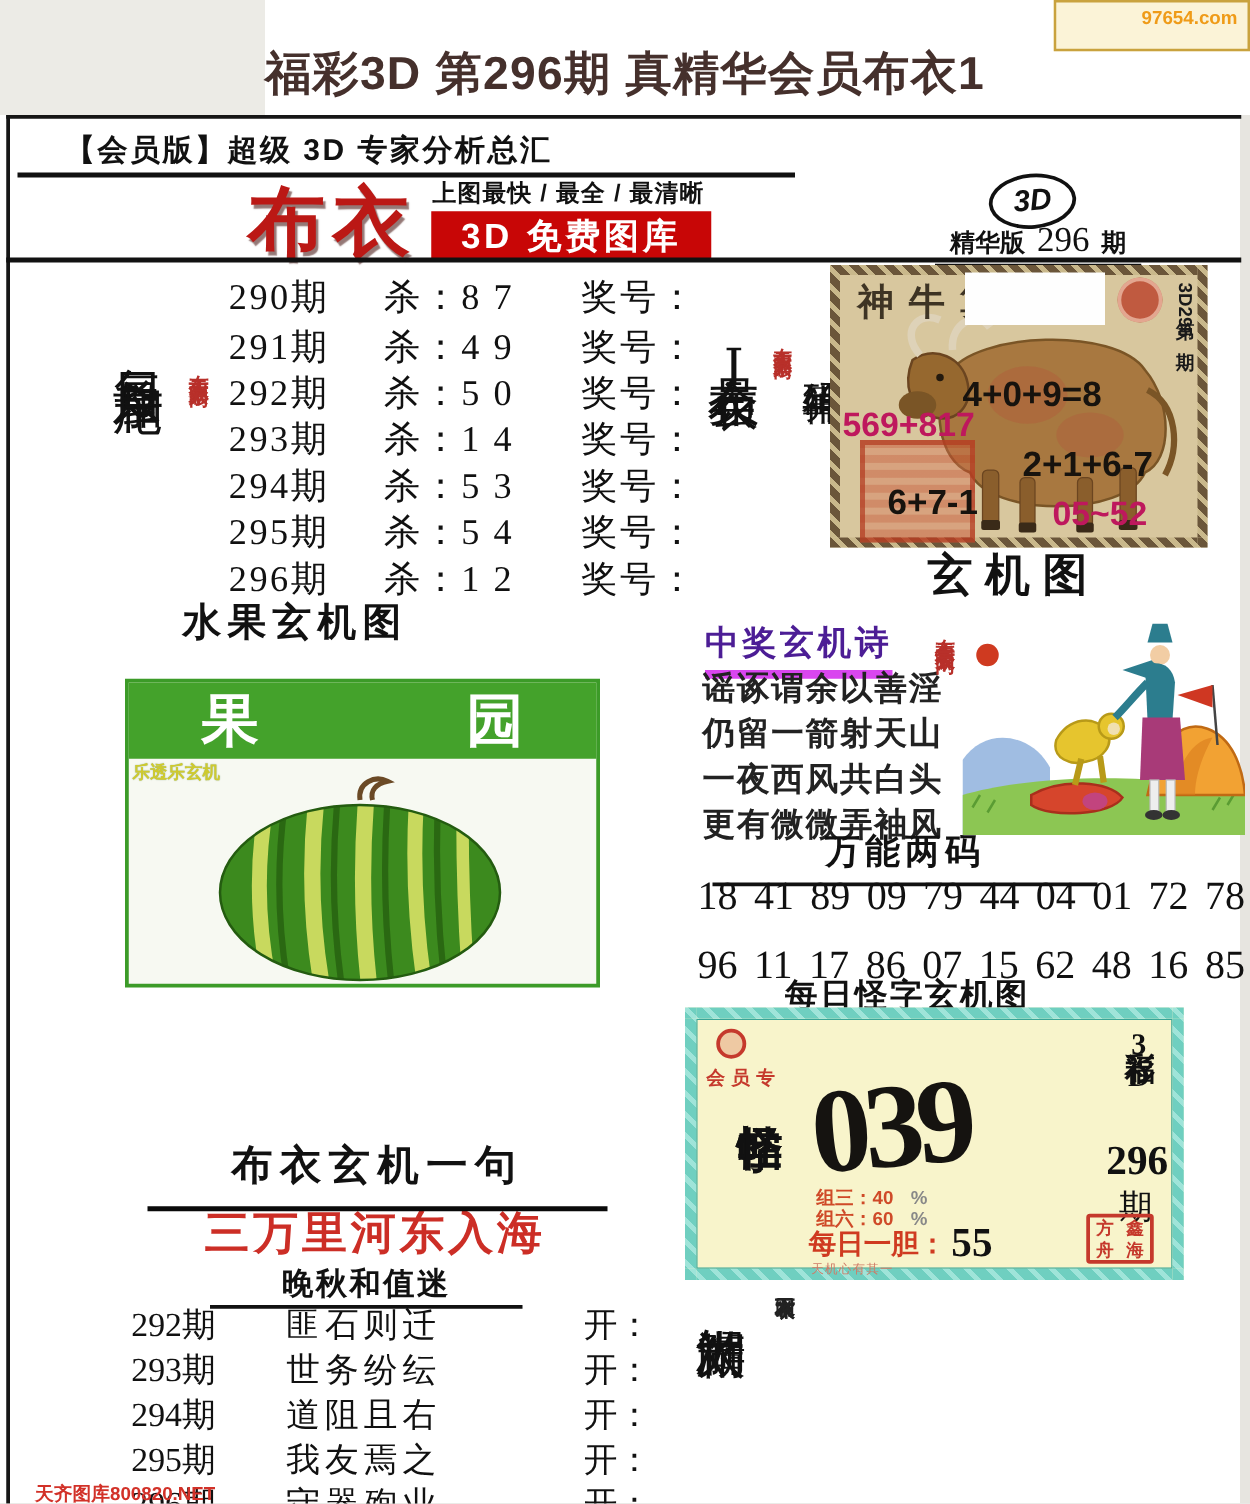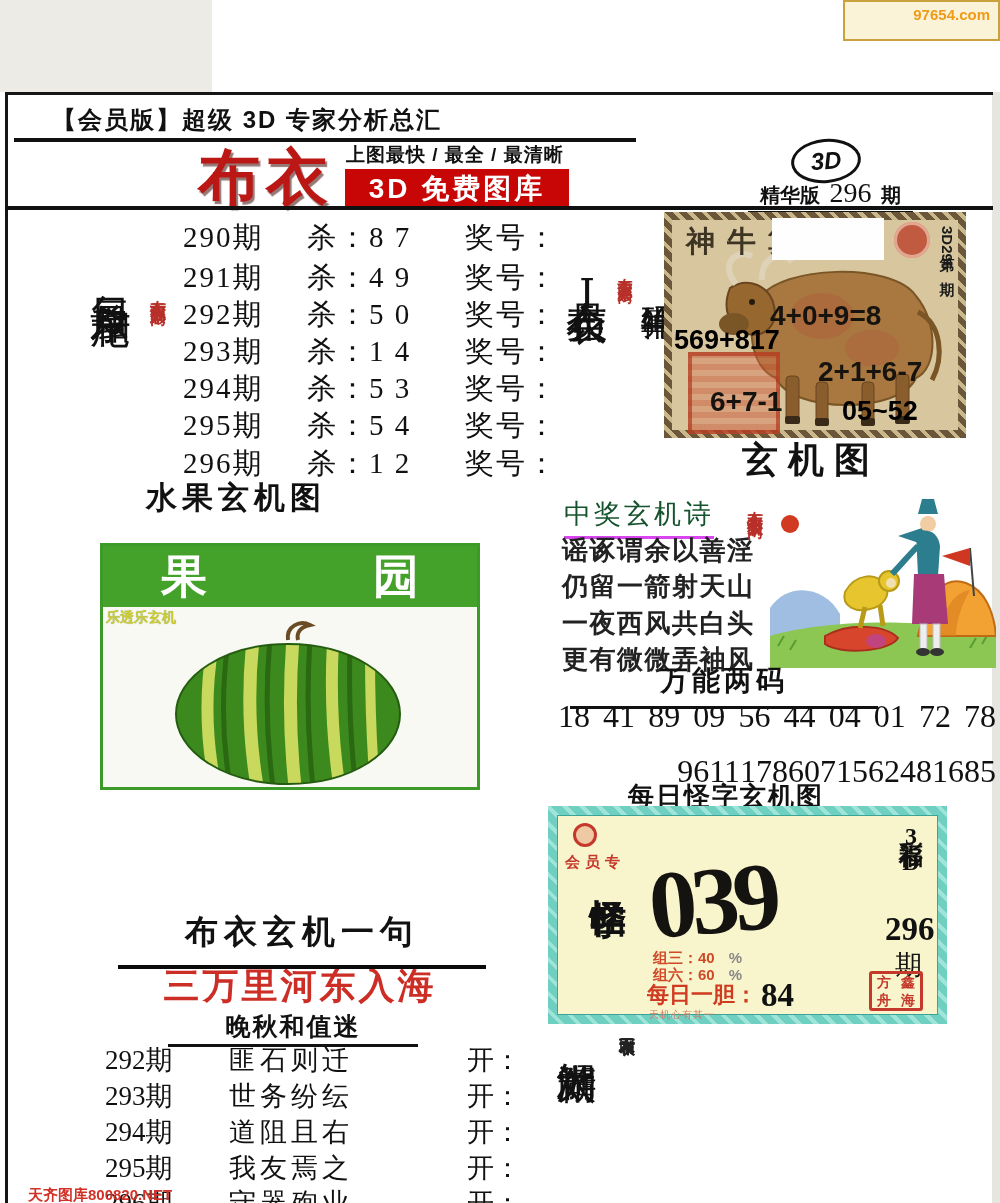--- a/index.html
+++ b/index.html
@@ -56,24 +56,24 @@
             border:8px solid #6b563a;border-image:repeating-linear-gradient(45deg,#6b563a 0 6px,#c9b88b 6px 10px) 8;}
   .cow-callig{left:14px;top:2px;font-size:29px;font-weight:900;color:rgba(45,35,22,.9);letter-spacing:12px;}
   .cow-blank{left:100px;top:-2px;width:112px;height:42px;background:#fefefe;}
   .cow-seal-circle{left:222px;top:2px;width:36px;height:36px;border-radius:50%;background:rgba(186,62,40,.8);
                    box-shadow:inset 0 0 0 3px rgba(255,230,210,.55);}
   .cow-issue{right:2px;top:6px;height:125px;font-size:15px;font-weight:bold;color:#1a1a1a;
              writing-mode:vertical-rl;position:absolute;}
   .cow-seal-square{left:16px;top:132px;width:84px;height:74px;border:4px solid rgba(178,58,32,.7);
                    background:repeating-linear-gradient(0deg,rgba(200,80,50,.5) 0 6px,rgba(214,110,80,.4) 6px 12px);}
   .cf{font-weight:800;color:#17130e;white-space:nowrap;}
-  .cf.blue{color:#000000;}
+  .cf.blue{color:#be185d;}
   .cow-caption{left:742px;top:436px;font-size:36px;font-weight:800;letter-spacing:10px;}
-  .poem-title{left:564px;top:496px;font-size:27px;font-weight:400;color:#14532d;letter-spacing:3px;
-              border-bottom:3px solid #d946ef;padding-bottom:4px;}
+  .poem-title{left:564px;top:496px;font-size:27px;font-weight:700;color:#4c1d95;letter-spacing:3px;
+              border-bottom:7px solid #d946ef;padding-bottom:4px;}
   .poem-line{left:562px;font-size:26px;font-weight:800;letter-spacing:1.5px;color:#222;}
   .poem-site{left:744px;top:498px;height:175px;font-size:16px;}
   .codes-title{left:570px;top:662px;width:308px;font-size:28px;font-weight:800;letter-spacing:4px;
                border-bottom:3px solid #111;padding-bottom:6px;}
   .codes-row{left:558px;width:438px;display:flex;justify-content:space-between;font-size:32px;}
   .strange-title{left:628px;top:779px;font-size:26px;font-weight:800;letter-spacing:2px;}
   .strange-card{left:548px;top:806px;width:399px;height:218px;box-sizing:border-box;background:#f8f4cb;
                 border:9px solid #79d6c8;border-image:repeating-linear-gradient(45deg,#6fcfc0 0 8px,#9fe4d9 8px 12px) 9;
                 box-shadow:inset 0 0 0 1px #3aa596;}
   .sc-seal-icon{left:16px;top:8px;width:24px;height:24px;border:3px solid #c5392c;border-radius:50%;
@@ -99,20 +99,21 @@
 </head>
 <body>
 
 <div class="page">
 
   <div class="abs bg-topleft"></div>
   <div class="abs bg-right"></div>
 
   <div class="abs watermark">97654.com</div>
 
+  <div class="abs page-title center">福彩3D 第296期 真精华会员布衣1</div>
 
   <div class="abs frame-top"></div>
   <div class="abs frame-left"></div>
 
   <div class="abs member-banner">【会员版】超级 3D 专家分析总汇</div>
   <div class="abs member-underline"></div>
 
   <div class="abs logo-text serif">布衣</div>
   <div class="abs tagline">上图最快 / 最全 / 最清晰</div>
   <div class="abs banner-red">3D 免费图库</div>
@@ -270,28 +271,28 @@
     <ellipse cx="153" cy="166" rx="7" ry="4" fill="#333"></ellipse>
     <ellipse cx="167" cy="166" rx="7" ry="4" fill="#333"></ellipse>
   </svg>
 
   <div class="abs codes-title center">万能两码</div>
   <div class="abs codes-row serif" style="top:698px;">
     <span>18</span>
       <span>41</span>
       <span>89</span>
       <span>09</span>
-      <span>56</span>
+      <span>79</span>
       <span>44</span>
       <span>04</span>
       <span>01</span>
       <span>72</span>
       <span>78</span>
   </div>
-  <div class="abs codes-row serif" style="top:753px;justify-content:flex-end;">
+  <div class="abs codes-row serif" style="top:753px;">
     <span>96</span>
       <span>11</span>
       <span>17</span>
       <span>86</span>
       <span>07</span>
       <span>15</span>
       <span>62</span>
       <span>48</span>
       <span>16</span>
       <span>85</span>
@@ -307,21 +308,21 @@
     <div class="abs sc-issue serif">296</div>
     <div class="abs sc-unit serif">期</div>
     <div class="abs sc-stat" style="top:134px;">
       <span>组三：</span><span>40</span><span class="pct">%</span>
     </div>
     <div class="abs sc-stat" style="top:151px;">
       <span>组六：</span><span>60</span><span class="pct">%</span>
     </div>
     <div class="abs sc-daily">
       <span class="lab">每日一胆：</span>
-      <span class="val serif">84</span>
+      <span class="val serif">55</span>
     </div>
     <div class="abs sc-note">天机心有其一</div>
     <div class="abs sc-seal-box">
       <span>方</span>
         <span>鑫</span>
         <span>舟</span>
         <span>海</span>
     </div>
   </div>
 

